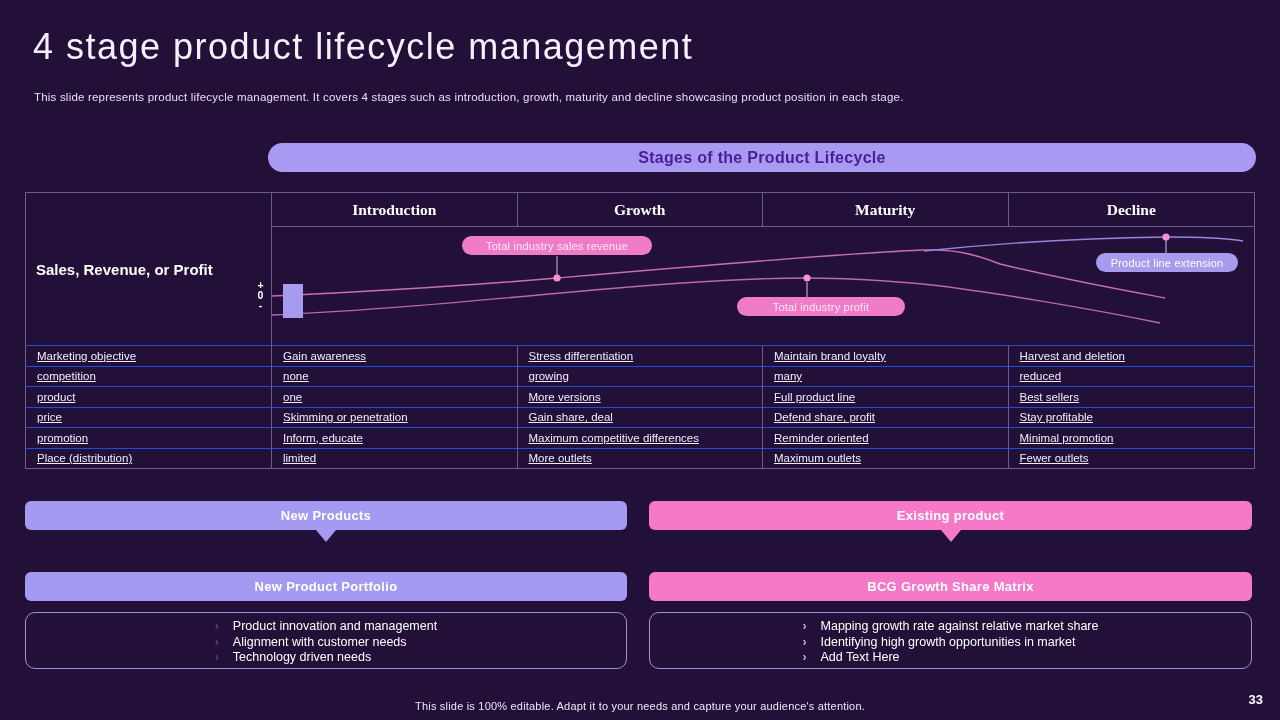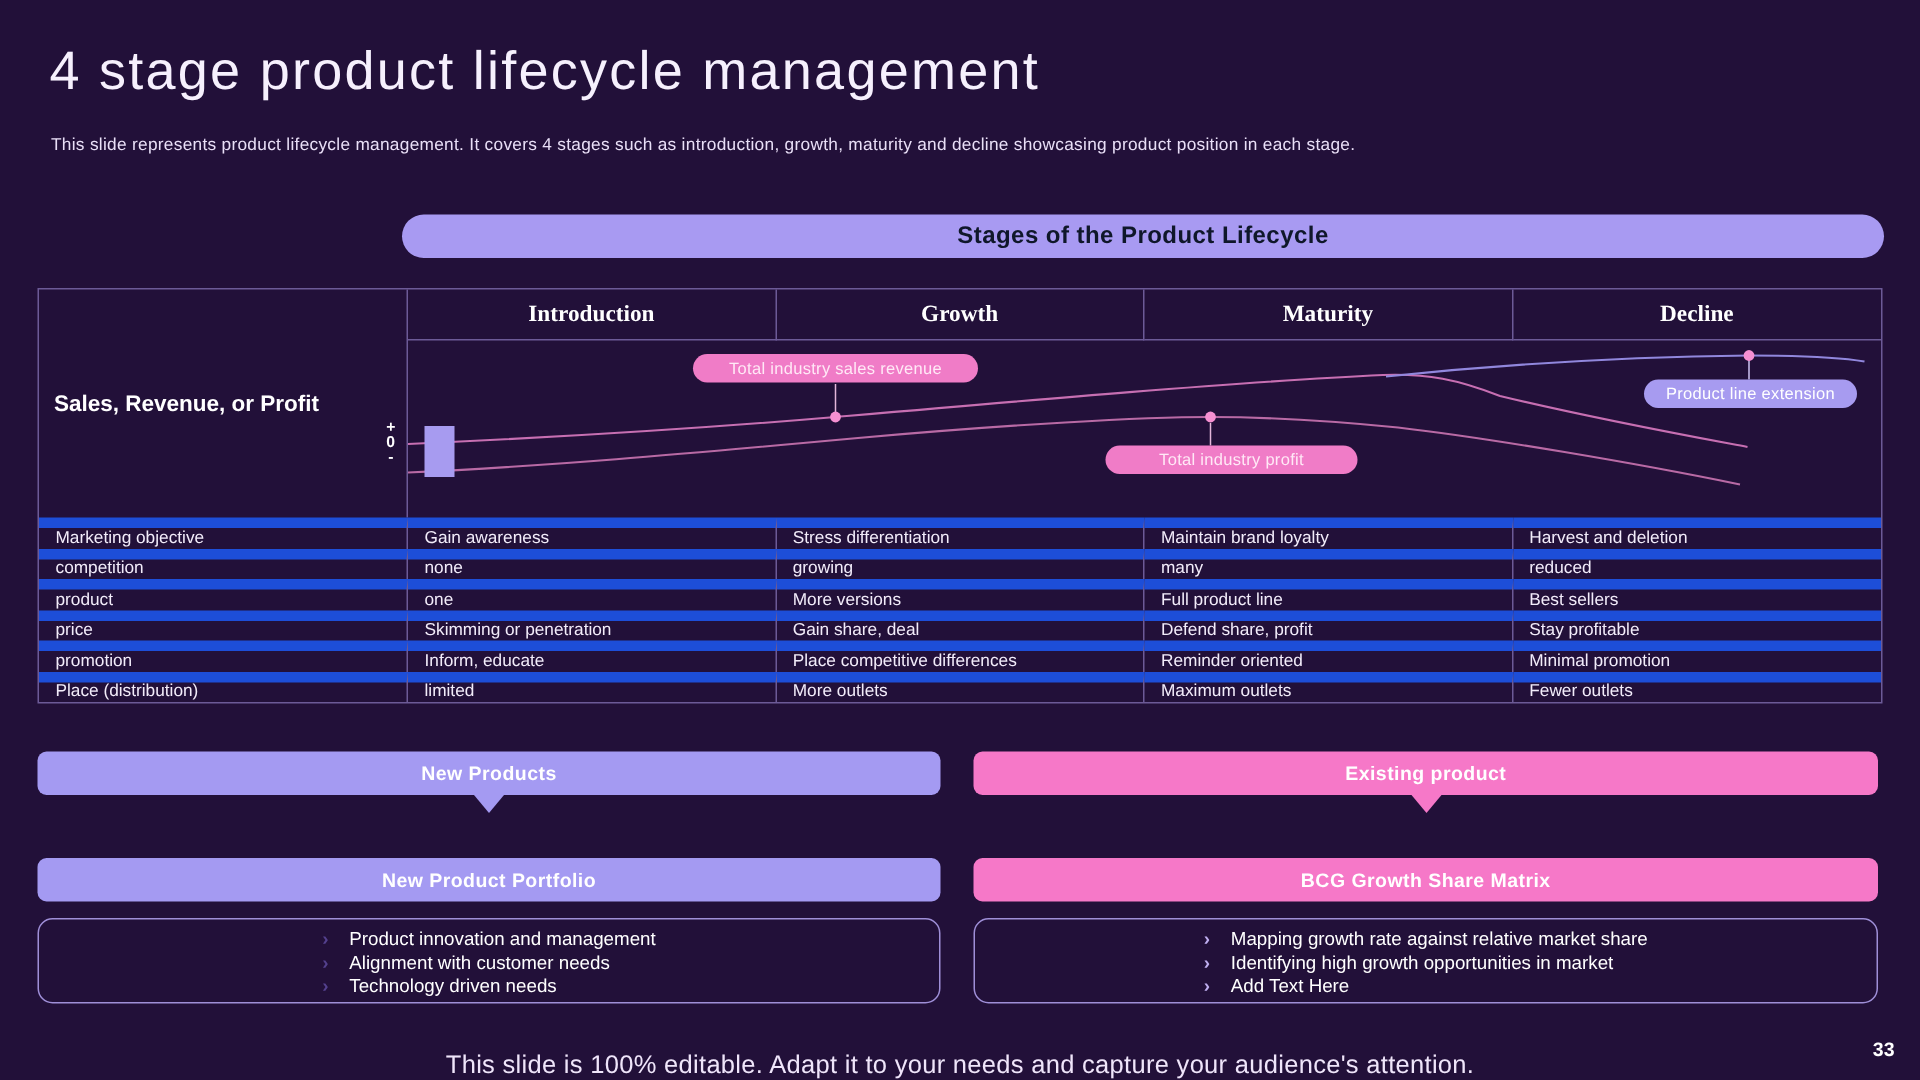--- a/index.html
+++ b/index.html
@@ -13,21 +13,21 @@
     position:absolute; left:33px; top:26px; font-size:36px; font-weight:400;
     letter-spacing:1.5px; color:#f6f0fd;
   }
   .subtitle {
     position:absolute; left:34px; top:91px; font-size:11.5px; color:#e9dff7; letter-spacing:.2px;
   }
   .banner {
     position:absolute; left:268px; top:143px; width:988px; height:29px; border-radius:15px;
     background:#a89af2; display:flex; align-items:center; justify-content:center;
   }
-  .banner-label { font-size:16px; font-weight:bold; color:#0f172a; letter-spacing:.3px; }
+  .banner-label { font-size:16px; font-weight:bold; color:#4c1d95; letter-spacing:.3px; }
 
   
   .tbl {
     position:absolute; left:25px; top:192px; width:1230px;
     display:grid; grid-template-columns:246px repeat(4,1fr);
     grid-template-rows:34px 118px repeat(6,20.5px);
     border:1px solid #6c5a97;
   }
   .axis-cell {
     grid-column:1; grid-row:1 / span 2; border-right:1px solid #6c5a97;
@@ -47,22 +47,22 @@
     position:absolute; left:-19px; top:53px; width:15px; text-align:center;
     font-size:10.5px; line-height:10px; color:#ffffff; font-weight:bold;
   }
   .chart-pill {
     position:absolute; height:19px; border-radius:10px; font-size:11px;
     display:flex; align-items:center; justify-content:center; letter-spacing:.2px;
   }
   .pill-pink { background:#f07cc7; color:#ffe9f6; }
   .pill-purple { background:#a79bf0; color:#ffffff; }
   .tcell {
-    border-top:7px solid #1d4ed8; display:flex; align-items:center;
-    padding-left:11px; font-size:11.5px; color:#f2ecfa; white-space:nowrap; overflow:hidden;
+    border-top:1px solid #1d4ed8; display:flex; align-items:center;
+    padding-left:11px; font-size:11.5px; color:#f2ecfa; white-space:nowrap; overflow:hidden;text-decoration:underline;
   }
   .tcell.bdr { border-right:1px solid #6c5a97; }
 
   
   .flow-col { position:absolute; width:602px; }
   .flow-col.left { left:25px; }
   .flow-col.right { left:649px; width:603px; }
   .flow-bar {
     position:absolute; left:0; width:100%; height:29px; border-radius:6px;
     display:flex; align-items:center; justify-content:center;
@@ -84,21 +84,21 @@
   }
   .bullet-list { padding-top:6px; }
   .bullet-line { display:flex; font-size:12.5px; line-height:15.5px; color:#ffffff; }
   .bullet-mark { width:18px; font-weight:bold; }
   .mark-dim { color:#54418e; }
   .mark-lit { color:#bfaef0; }
 
   
   .footer-note {
     position:absolute; left:0; top:700px; width:100%; text-align:center;
-    font-size:17px; color:#efe5fa; letter-spacing:.2px;
+    font-size:11px; color:#efe5fa; letter-spacing:.2px;
   }
   .page-number {
     position:absolute; right:17px; top:692px; font-size:13px; font-weight:bold; color:#ffffff;
   }
 </style>
 </head>
 <body>
 
 <div class="slide">
 
@@ -162,21 +162,21 @@
     <div class="tcell">Best sellers</div>
 
     <div class="tcell bdr">price</div>
     <div class="tcell bdr">Skimming or penetration</div>
     <div class="tcell bdr">Gain share, deal</div>
     <div class="tcell bdr">Defend share, profit</div>
     <div class="tcell">Stay profitable</div>
 
     <div class="tcell bdr">promotion</div>
     <div class="tcell bdr">Inform, educate</div>
-    <div class="tcell bdr">Place competitive differences</div>
+    <div class="tcell bdr">Maximum competitive differences</div>
     <div class="tcell bdr">Reminder oriented</div>
     <div class="tcell">Minimal promotion</div>
 
     <div class="tcell bdr">Place (distribution)</div>
     <div class="tcell bdr">limited</div>
     <div class="tcell bdr">More outlets</div>
     <div class="tcell bdr">Maximum outlets</div>
     <div class="tcell">Fewer outlets</div>
   </div>
 

